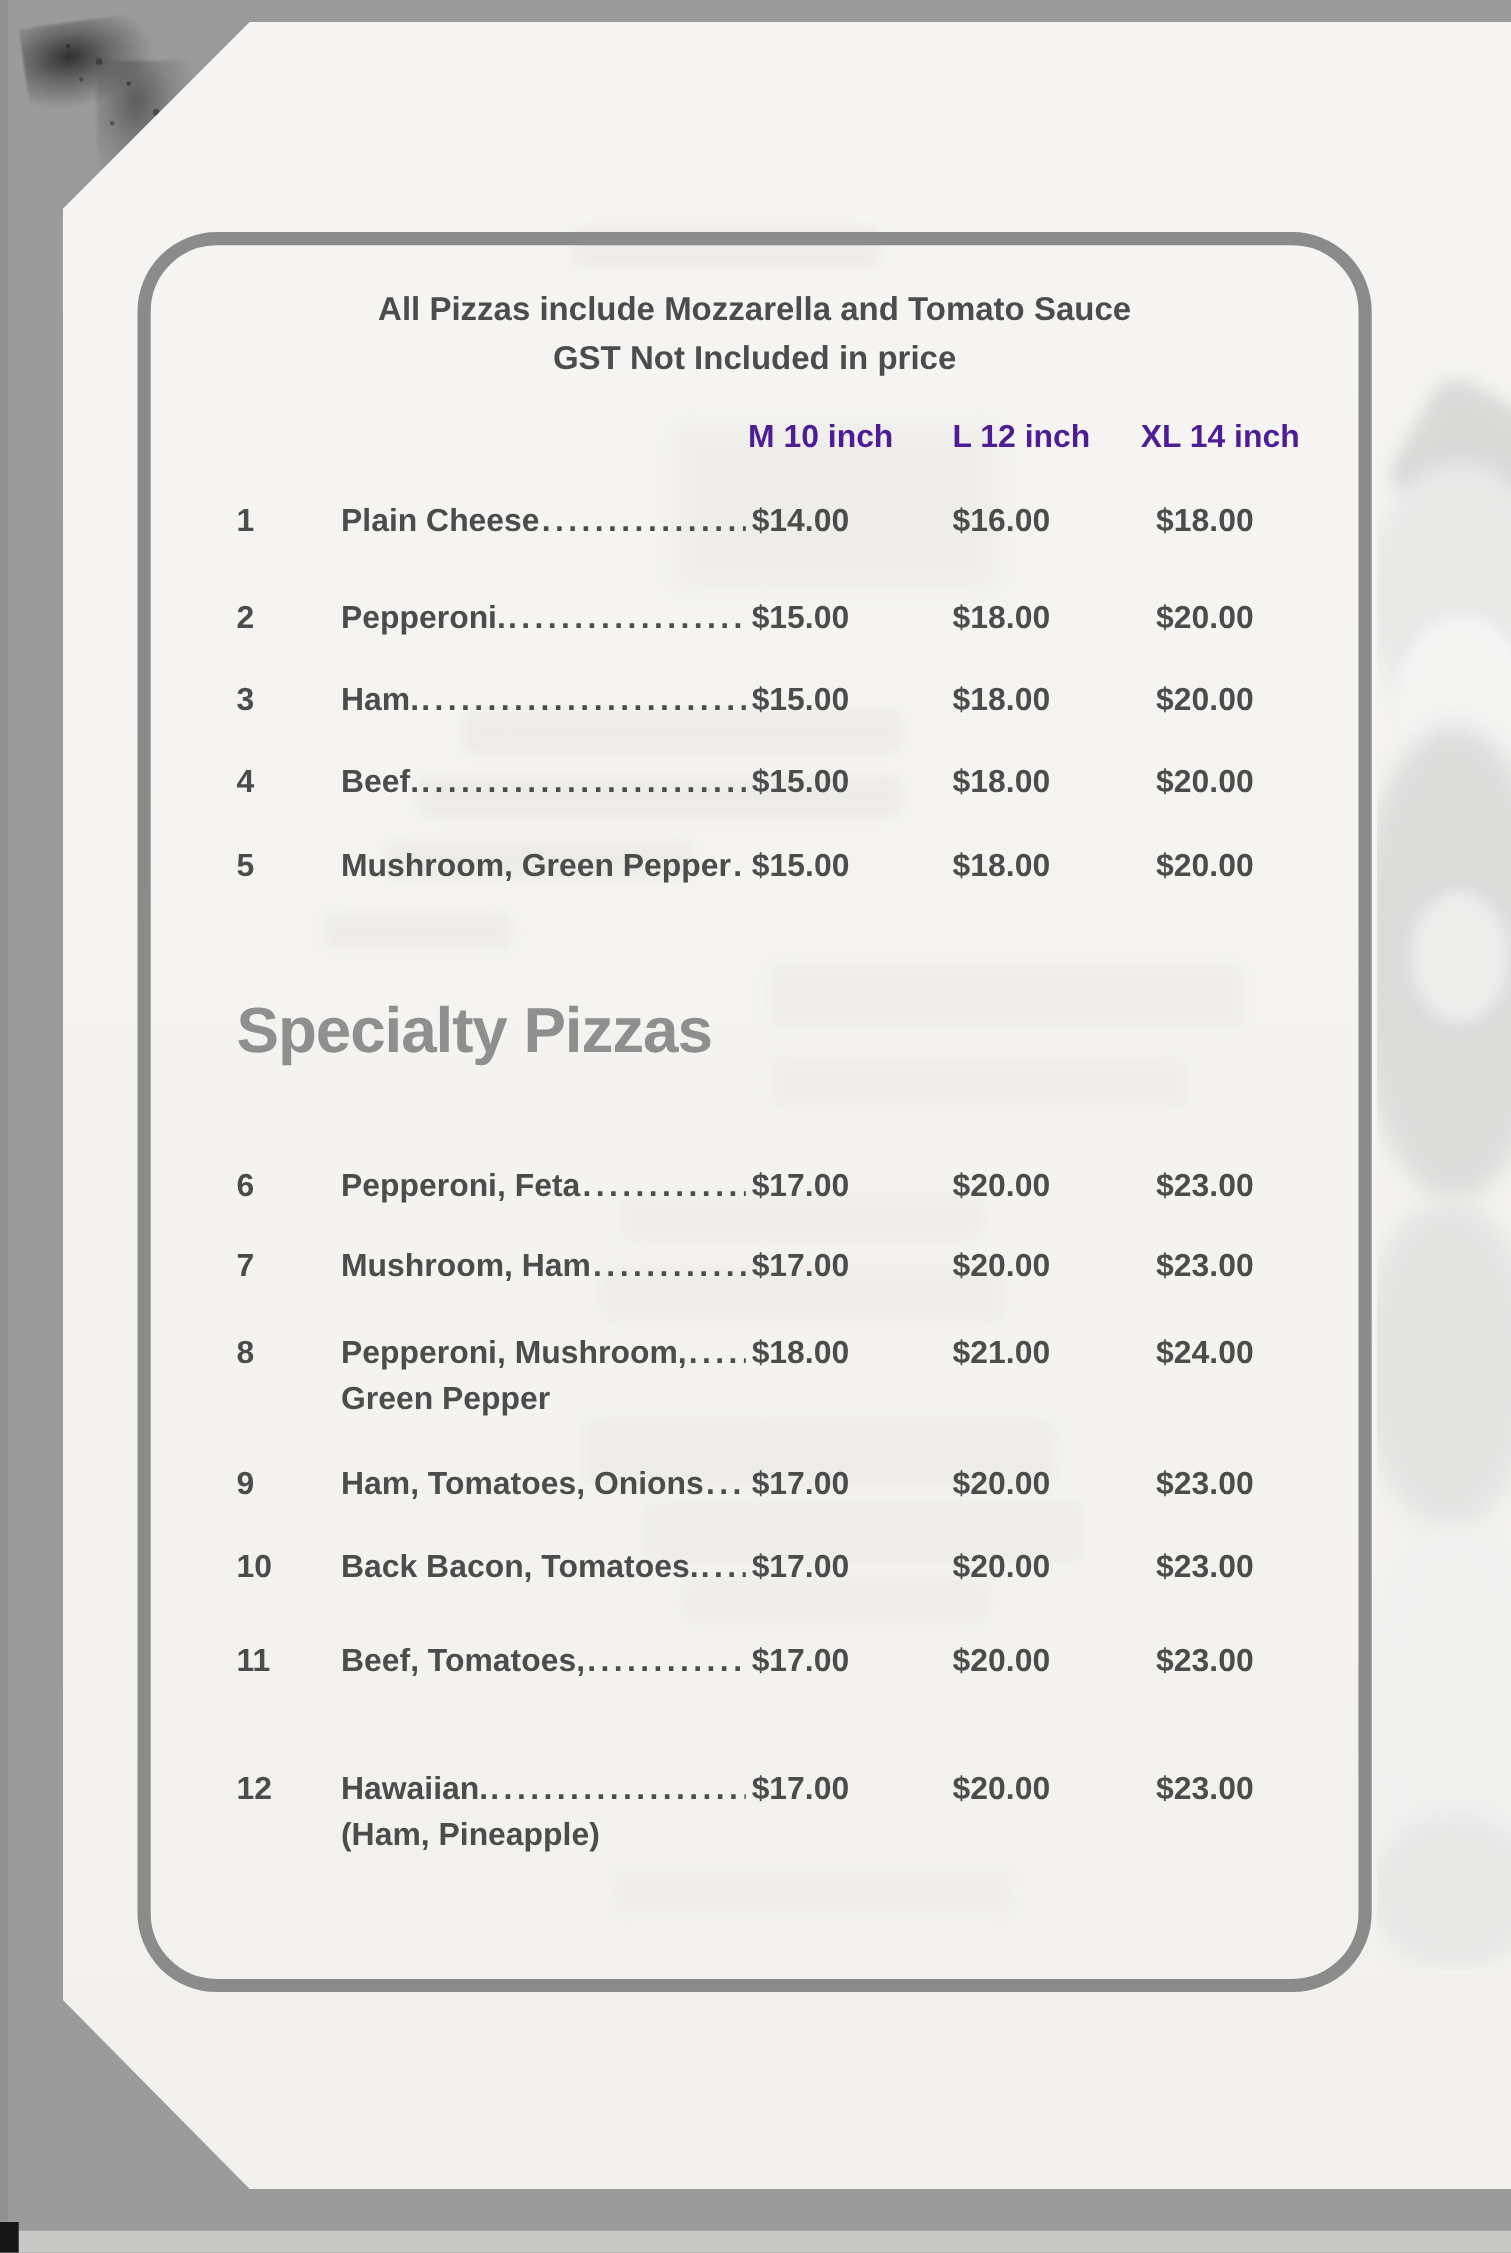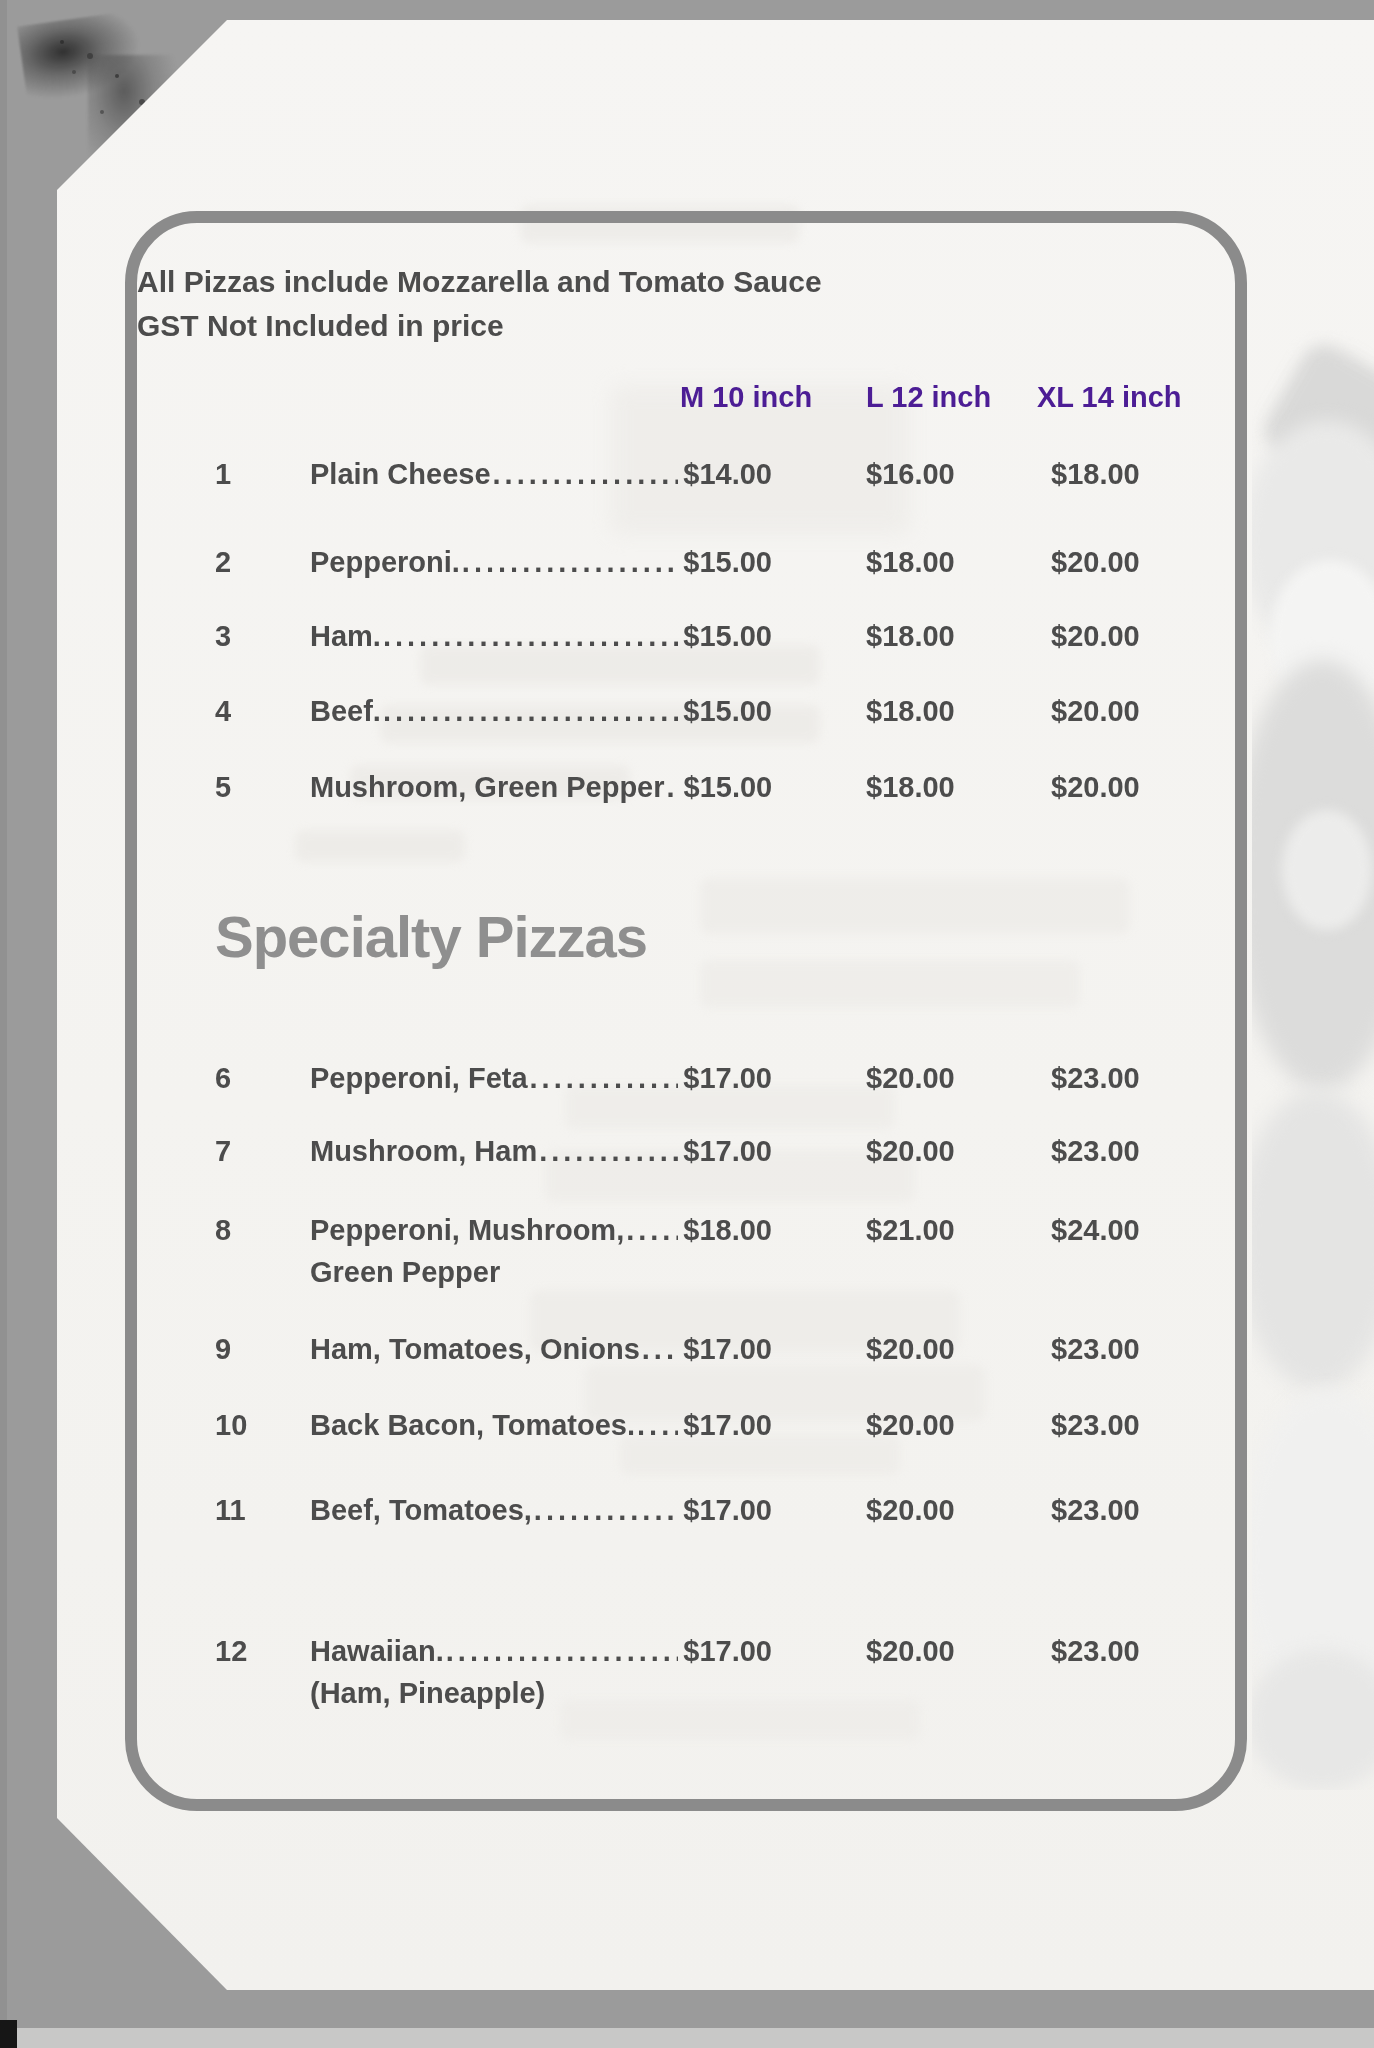--- a/index.html
+++ b/index.html
@@ -56,21 +56,21 @@
   .menu-box{
     position:absolute;left:125px;top:211px;width:1098px;height:1576px;
     border:12px solid #8b8b8b;border-radius:72px;background:transparent;
   }
 
   
   .ghost{position:absolute;background:#e8e6e2;border-radius:9px;filter:blur(5px);opacity:.55;}
 
   .tagline{
     position:absolute;left:137px;top:260px;width:1098px;
-    text-align:left;font-size:30px;line-height:44px;font-weight:bold;color:#4c4c4c;
+    text-align:center;font-size:30px;line-height:44px;font-weight:bold;color:#4c4c4c;
   }
 
   .section-title{
     position:absolute;left:215px;font-size:58px;font-weight:bold;color:#8f8f8f;letter-spacing:-1px;white-space:nowrap;
   }
   .size-header{
     position:absolute;top:381px;font-size:29px;font-weight:bold;color:#4c1d95;white-space:nowrap;
   }
 
   .row{position:absolute;left:215px;width:1010px;height:40px;font-size:29px;font-weight:bold;color:#4c4c4c;}
@@ -277,21 +277,21 @@
     <div class="namecell">
       <div class="line1">
         <span>Beef, Tomatoes,</span>
         <span class="leader"></span>
         <span class="p1">$17.00</span>
       </div>
     </div>
     <span class="p2">$20.00</span>
     <span class="p3">$23.00</span>
   </div>
-      <div class="row" style="top: 1610px; margin-top: 25px;">
+      <div class="row" style="top: 1610px;">
     <span class="num">12</span>
     <div class="namecell">
       <div class="line1">
         <span>Hawaiian.</span>
         <span class="leader"></span>
         <span class="p1">$17.00</span>
       </div>
       <div class="line2">(Ham, Pineapple)</div>
     </div>
     <span class="p2">$20.00</span>

